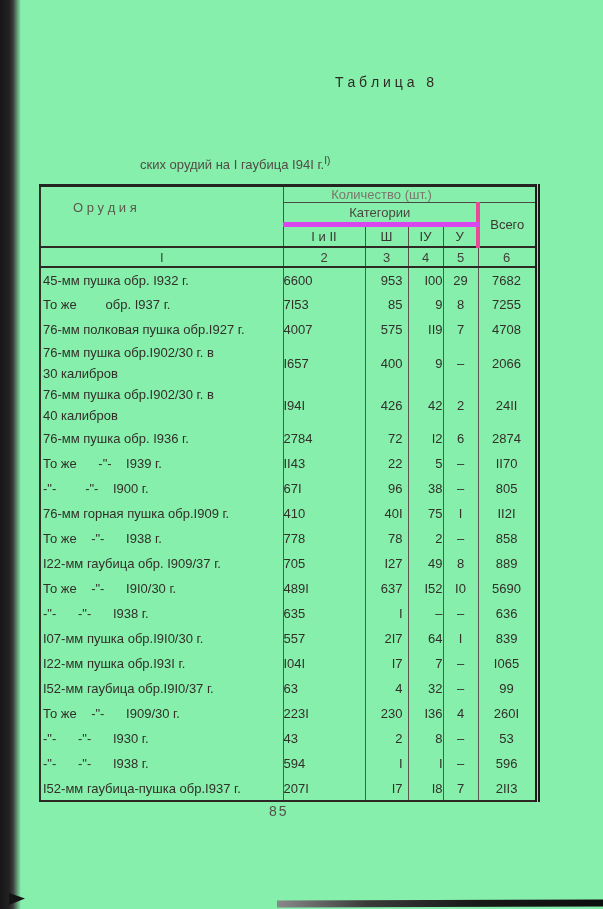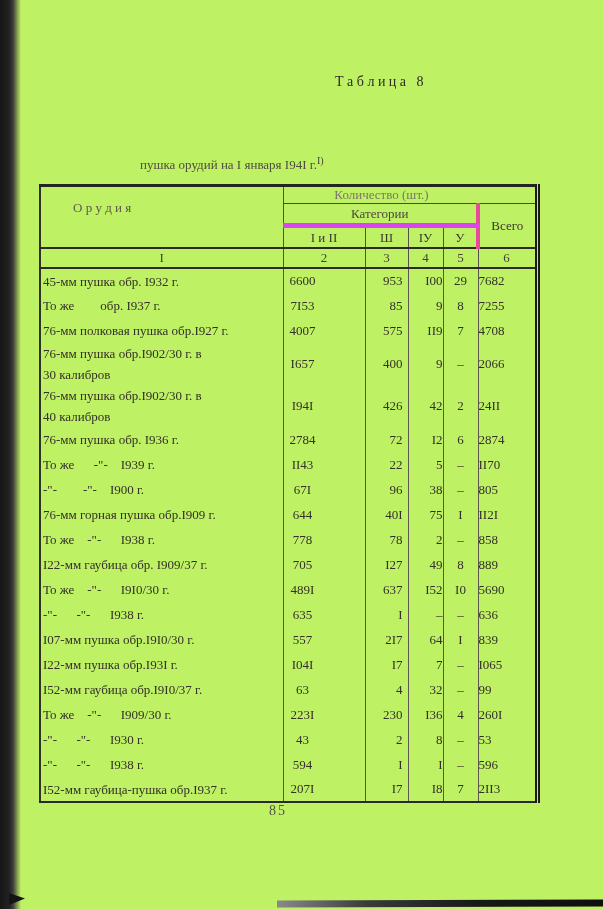--- a/index.html
+++ b/index.html
@@ -1,20 +1,20 @@
 <!DOCTYPE html>
 <html><head>
 <meta charset="utf-8">
 <style>
   html,body { margin:0; padding:0; }
   .page {
     position:relative;
     width:603px; height:909px;
-    background:#bef264;
-    font-family:Liberation Serif, serif;
+    background:#86efac;
+    font-family:Liberation Sans, sans-serif;
     color:#34302a;
     overflow:hidden;
   }
   
   .edge-left {
     position:absolute; left:0; top:0; width:22px; height:909px;
     background:linear-gradient(to right, #161616 0px, #222 9px, #3c3c3c 13px, rgba(80,80,80,0) 21px);
   }
   .edge-nub {
     position:absolute; left:9px; top:893px; width:16px; height:12px;
@@ -76,42 +76,42 @@
   }
   tr.numrow td {
     height:18px; text-align:center; color:#45403a;
     border-bottom:2px solid #2e2b27;
   }
   tr.numrow td + td { border-left:1px solid #55504a; }
   tbody tr { height:25px; }
   tbody td { vertical-align:middle; }
   tbody td + td { border-left:1px solid #5a554e; }
   td.name  { text-align:left; white-space:pre; line-height:21px; padding-left:2px; overflow:visible; }
-  td.c12   { text-align:center; padding-right:43px; }
+  td.c12   { text-align:left; padding-right:43px; }
   td.c3    { text-align:right; padding-right:5px; }
   td.c4    { text-align:right; }
   td.c5    { text-align:center; }
-  td.total { text-align:left; }
+  td.total { text-align:center; }
   .page-number {
     position:absolute; left:269px; top:803px;
     font-size:14px; color:#55504a; letter-spacing:2px;
   }
 </style>
 </head>
 <body>
 
 <div class="page">
   <div class="edge-left"></div>
   <div class="edge-nub"></div>
   <div class="edge-bottom"></div>
 
   <div class="table-label">Т а б л и ц а   8</div>
 
   <div class="subtitle">
-    <div class="line2"><span>пушка орудий на I января I94I г.</span><sup>I)</sup></div>
+    <div class="line2"><span>ских орудий на I гаубица I94I г.</span><sup>I)</sup></div>
   </div>
 
   <table class="arty">
     <colgroup>
       <col style="width:243px">
         <col style="width:82px">
         <col style="width:43px">
       <col style="width:35px">
         <col style="width:35px">
         <col style="width:59px">
@@ -202,21 +202,21 @@
         <tr>
           <td class="name">-"-        -"-    I900 г.</td>
           <td class="c12">67I</td>
           <td class="c3">96</td>
           <td class="c4">38</td>
           <td class="c5">–</td>
           <td class="total">805</td>
         </tr>
         <tr>
           <td class="name">76-мм горная пушка обр.I909 г.</td>
-          <td class="c12">644</td>
+          <td class="c12">410</td>
           <td class="c3">40I</td>
           <td class="c4">75</td>
           <td class="c5">I</td>
           <td class="total">II2I</td>
         </tr>
         <tr>
           <td class="name">То же    -"-      I938 г.</td>
           <td class="c12">778</td>
           <td class="c3">78</td>
           <td class="c4">2</td>

